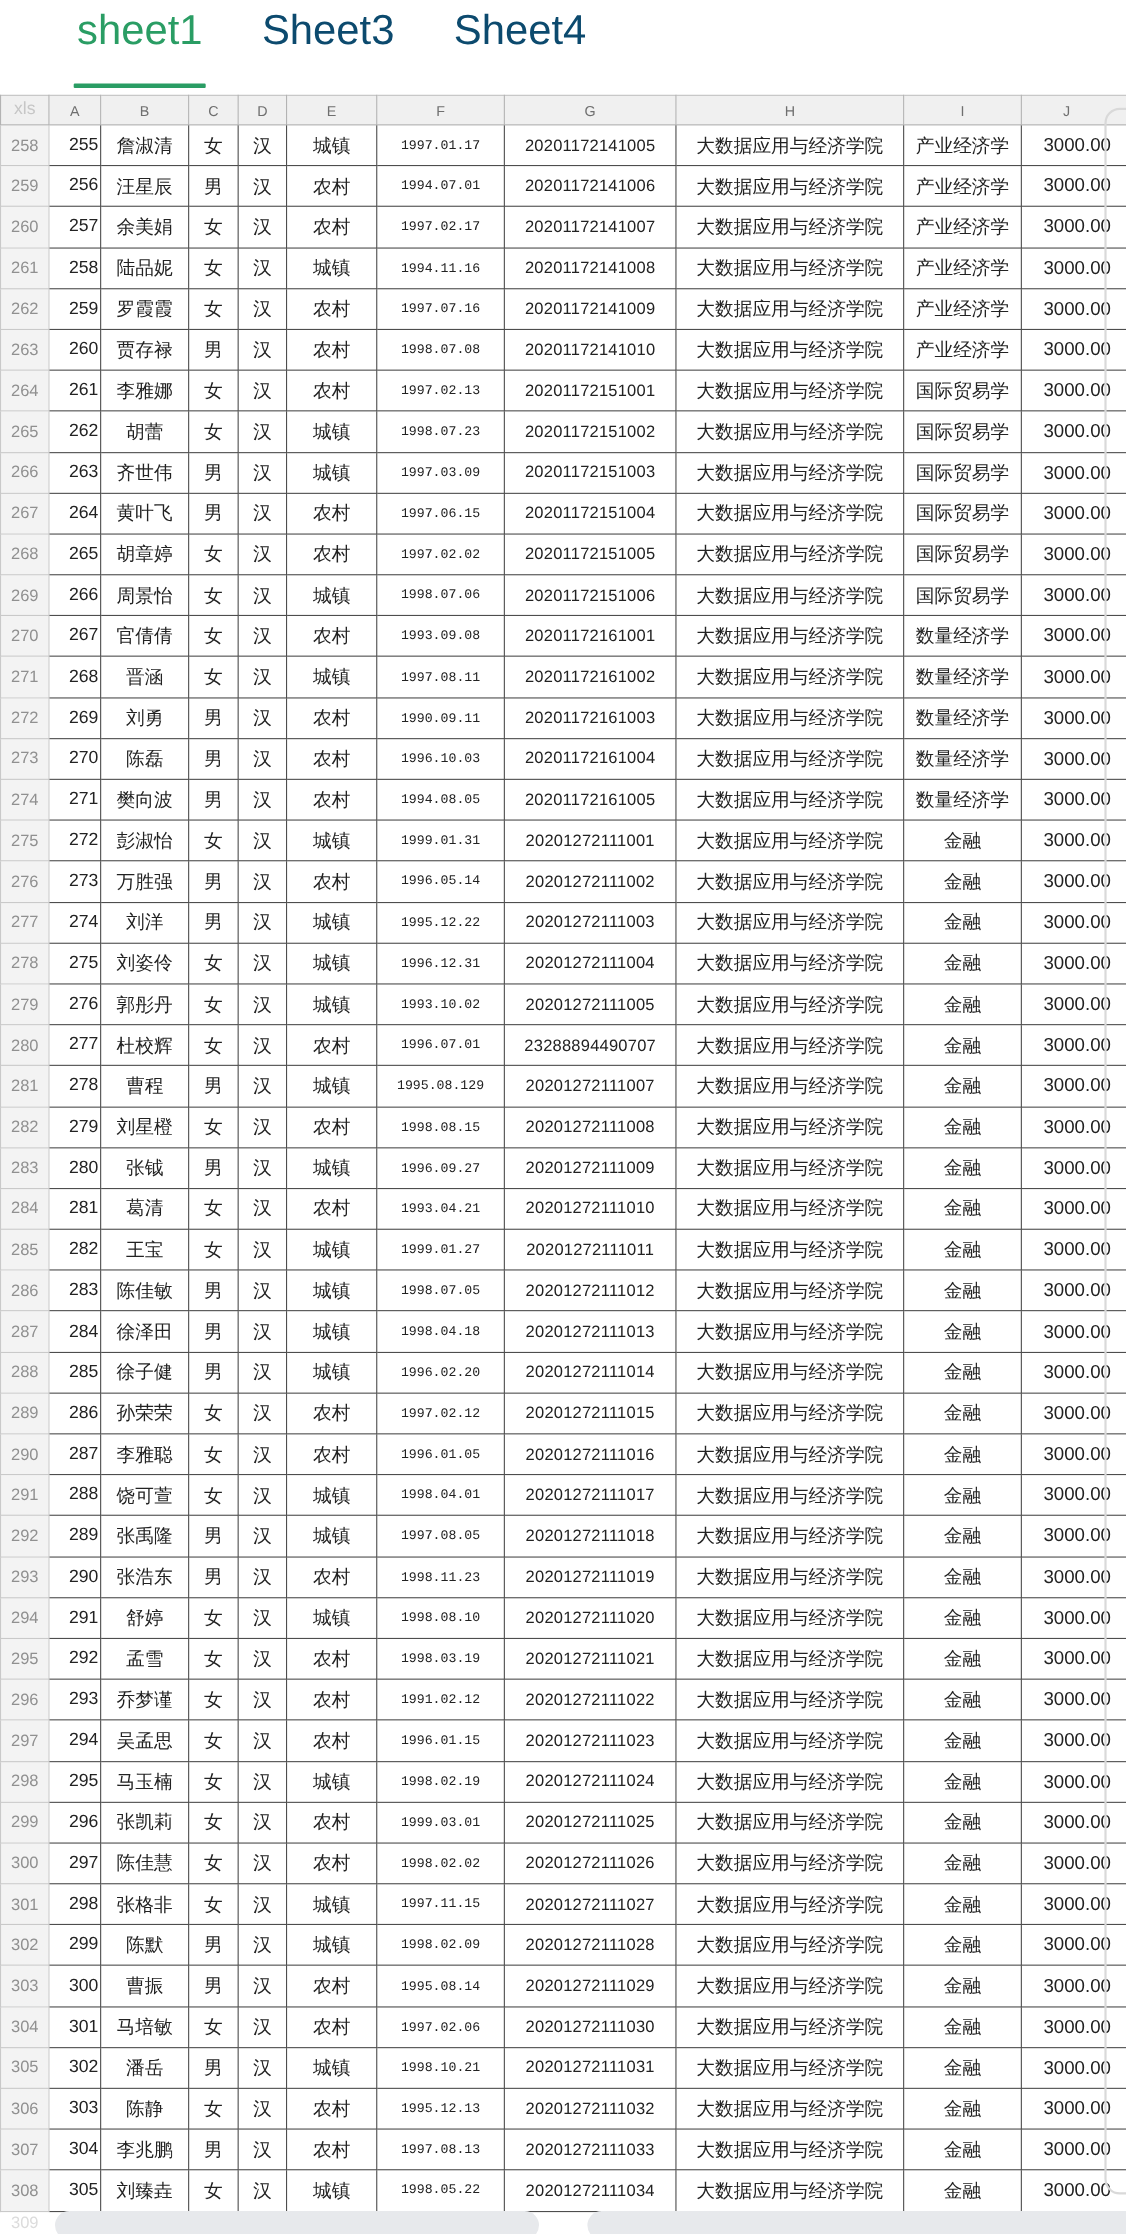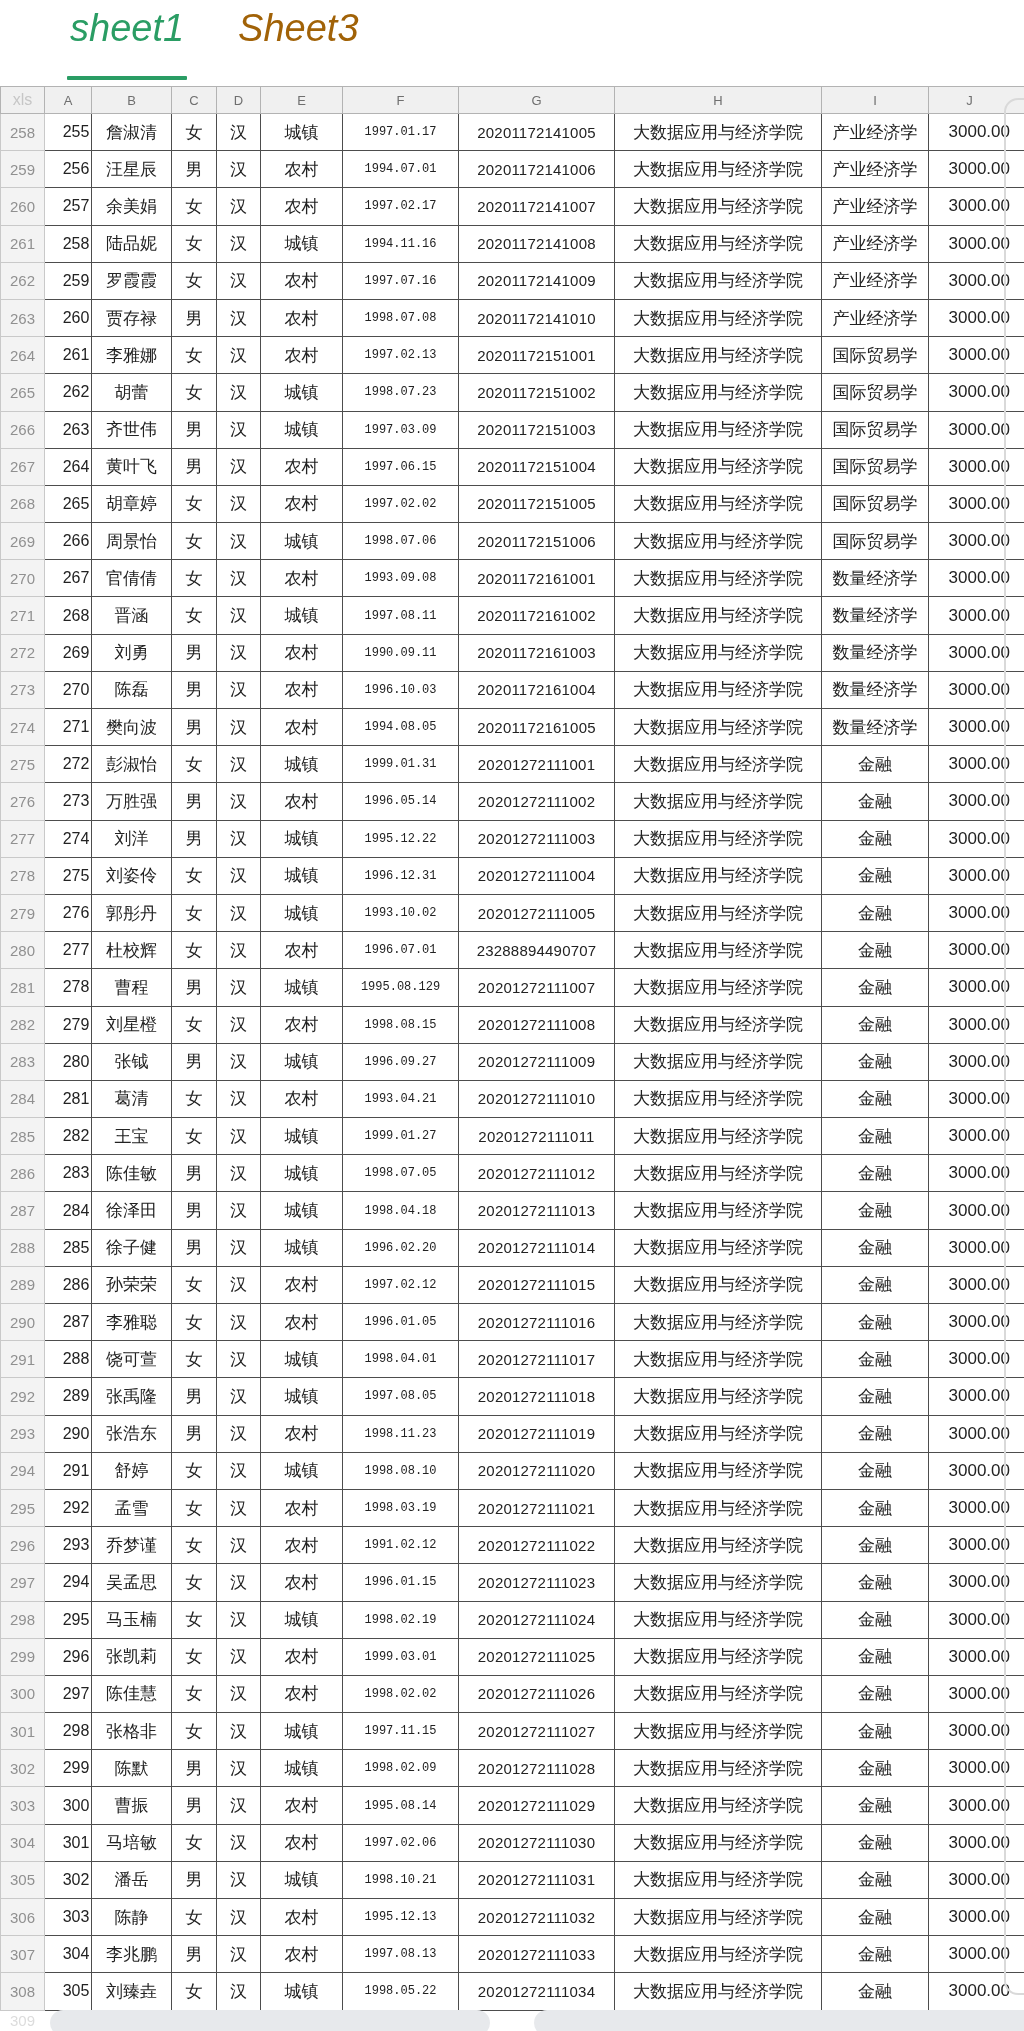--- a/index.html
+++ b/index.html
@@ -5,24 +5,24 @@
   html,body{margin:0;padding:0;}
   body{
     width:1024px;height:2031px;overflow:hidden;position:relative;
     background:#ffffff;
     font-family:"Liberation Sans","DejaVu Sans",sans-serif;
   }
   
   .tabbar{
     position:absolute;top:0;left:0;width:1024px;height:86px;
     display:flex;align-items:flex-start;padding-left:70px;gap:54px;
-    box-sizing:border-box;background:#fff;font-style:italic;
+    box-sizing:border-box;background:#fff;
   }
   .tab{
-    position:relative;font-size:38px;line-height:44px;color:#a16207;
+    position:relative;font-size:38px;line-height:44px;color:#0c4a6e;
     padding-top:6px;padding-bottom:30px;white-space:nowrap;cursor:default;
   }
   .tab.active{color:var(--accent,#2a9d64);}
   .tab.active::after{
     content:"";position:absolute;left:-3px;right:-3px;bottom:0;height:4px;
     background:var(--accent,#2a9d64);border-radius:1px;
   }
   
   .sheet{position:absolute;top:86px;left:0;width:1024px;height:1927px;overflow:hidden;}
   table{border-collapse:collapse;table-layout:fixed;width:1068px;}
@@ -59,20 +59,21 @@
   .skel{position:absolute;top:6px;height:26px;background:#e7e9ec;border-radius:13px;}
   .skel1{left:50px;width:440px;}
   .skel2{left:534px;width:520px;border-top-right-radius:0;border-bottom-right-radius:0;}
 </style>
 </head>
 <body>
 
 <div class="tabbar" id="tabbar">
     <div class="tab active">sheet1</div>
     <div class="tab">Sheet3</div>
+    <div class="tab">Sheet4</div>
   </div>
 
 <div class="sheet">
   <table>
     <colgroup>
       <col style="width:44px">
         <col style="width:47px">
         <col style="width:80px">
       <col style="width:45px">
         <col style="width:44px">

